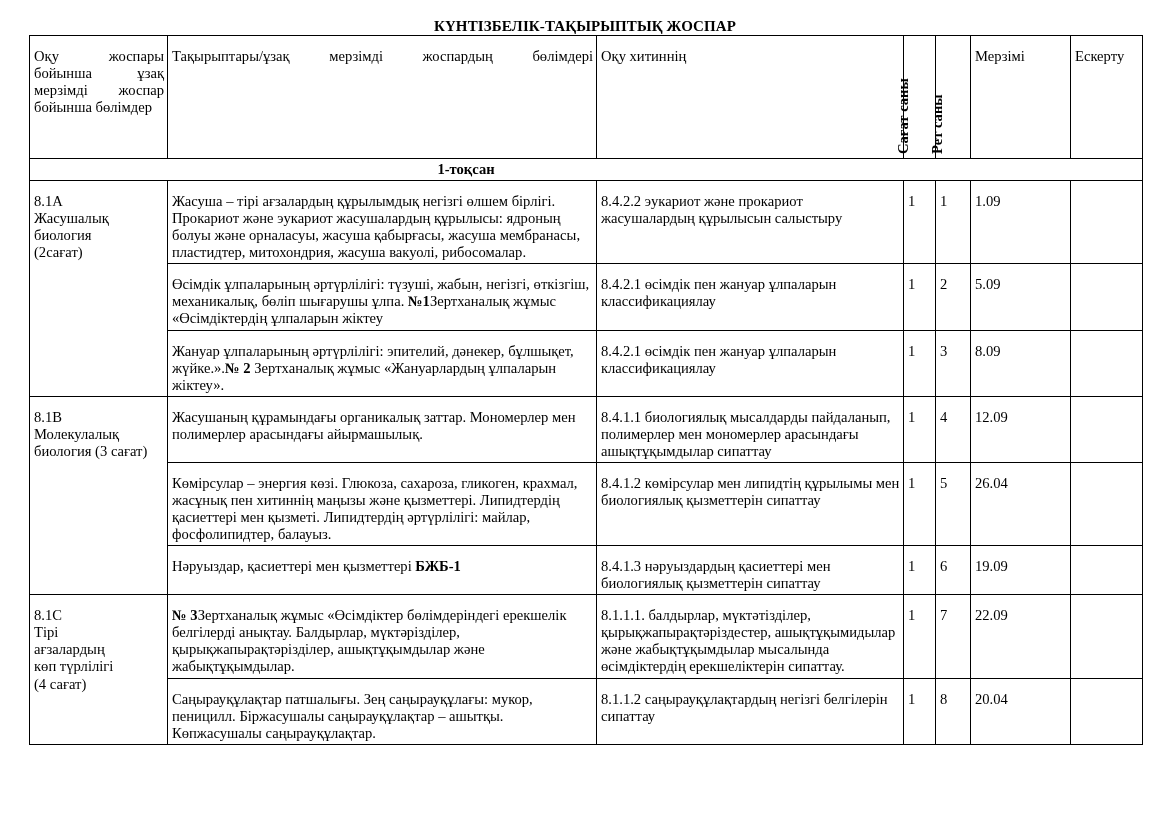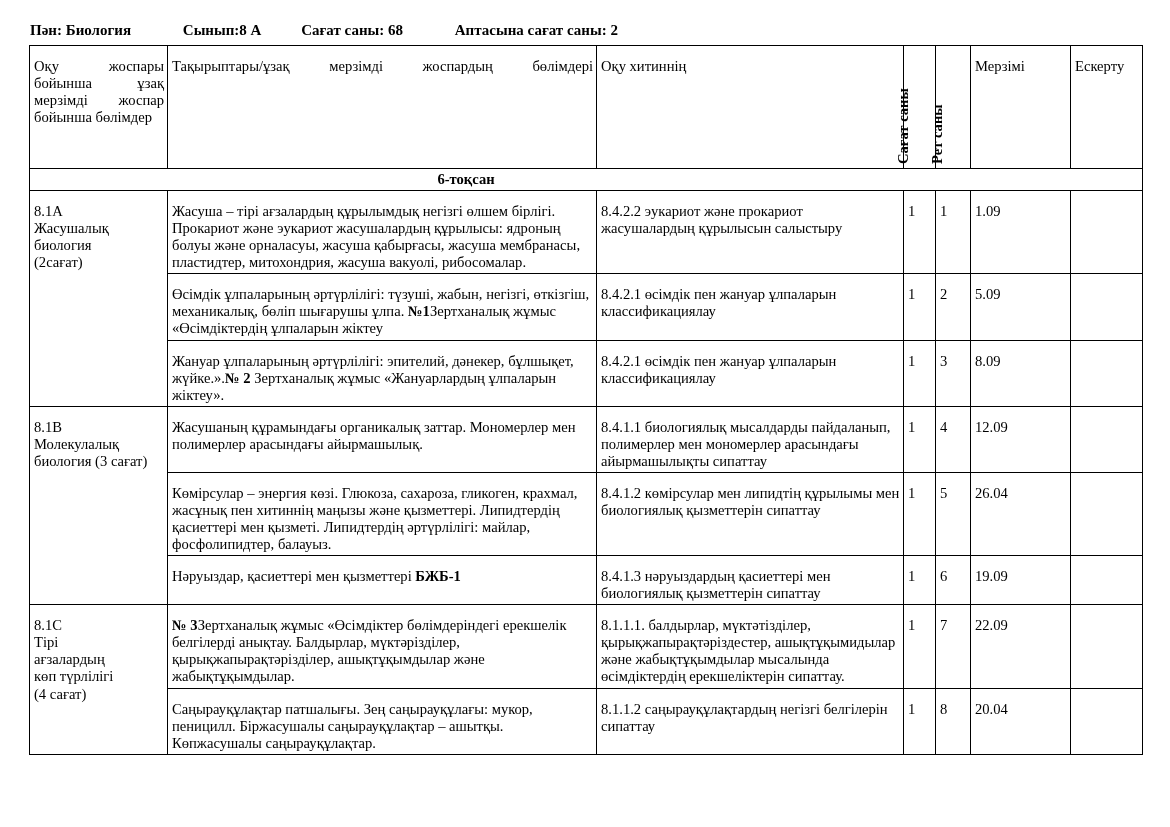--- a/index.html
+++ b/index.html
@@ -129,27 +129,22 @@
     text-align: left;
     padding-left: 5px;
   }
   b, strong { font-weight: bold; }
 </style>
 </head>
 <body>
 
 <div class="page">
 
-
-  <div class="meta-line">
-    <span class="m m-subject">Пән: Биология</span>
-    <span class="m m-grade">Сынып:8 А</span>
-    <span class="m m-hours">Сағат саны: 68</span>
-    <span class="m m-weekly">Аптасына сағат саны: 2</span>
-  </div>
+  <div class="doc-title">КҮНТІЗБЕЛІК-ТАҚЫРЫПТЫҚ ЖОСПАР</div>
+
 
   <table class="ktp">
     <colgroup>
       <col class="c-section">
       <col class="c-topic">
       <col class="c-goal">
       <col class="c-hours">
       <col class="c-order">
       <col class="c-date">
       <col class="c-note">
@@ -179,21 +174,21 @@
           <span>Мерзімі</span>
         </td>
         <td>
           <span>Ескерту</span>
         </td>
       </tr>
     </thead>
     <tbody>
       <tr class="quarter">
         <td colspan="7">
-          <span class="quarter-inner">6-тоқсан</span>
+          <span class="quarter-inner">1-тоқсан</span>
         </td>
       </tr>
 
     <tr>
           <td class="section-cell" rowspan="3">8.1А<br>Жасушалық<br>биология<br>(2сағат)</td>
           <td class="topic-cell">Жасуша – тірі ағзалардың құрылымдық негізгі өлшем бірлігі. Прокариот және эукариот жасушалардың құрылысы: ядроның болуы және орналасуы, жасуша қабырғасы, жасуша мембранасы, пластидтер, митохондрия, жасуша вакуолі, рибосомалар.</td>
           <td class="goal-cell">8.4.2.2 эукариот және прокариот жасушалардың құрылысын салыстыру</td>
           <td class="num-cell">1</td>
           <td class="num-cell">1</td>
           <td class="date-cell">1.09</td>
@@ -211,21 +206,21 @@
           <td class="topic-cell">Жануар ұлпаларының әртүрлілігі: эпителий, дәнекер, бұлшықет, жүйке.».<b>№ 2</b> Зертханалық жұмыс «Жануарлардың ұлпаларын жіктеу».</td>
           <td class="goal-cell">8.4.2.1 өсімдік пен жануар ұлпаларын классификациялау</td>
           <td class="num-cell">1</td>
           <td class="num-cell">3</td>
           <td class="date-cell">8.09</td>
           <td></td>
         </tr>
         <tr>
           <td class="section-cell" rowspan="3">8.1В<br>Молекулалық биология (3 сағат)</td>
           <td class="topic-cell">Жасушаның құрамындағы органикалық заттар. Мономерлер мен полимерлер арасындағы айырмашылық.</td>
-          <td class="goal-cell">8.4.1.1 биологиялық мысалдарды пайдаланып, полимерлер мен мономерлер арасындағы айырмашылықты сипаттау</td>
+          <td class="goal-cell">8.4.1.1 биологиялық мысалдарды пайдаланып, полимерлер мен мономерлер арасындағы ашықтұқымдылар сипаттау</td>
           <td class="num-cell">1</td>
           <td class="num-cell">4</td>
           <td class="date-cell">12.09</td>
           <td></td>
         </tr>
         <tr>
           <td class="topic-cell">Көмірсулар – энергия көзі. Глюкоза, сахароза, гликоген, крахмал, жасұнық пен хитиннің маңызы және қызметтері. Липидтердің қасиеттері мен қызметі. Липидтердің әртүрлілігі: майлар, фосфолипидтер, балауыз.</td>
           <td class="goal-cell">8.4.1.2 көмірсулар мен липидтің құрылымы мен биологиялық қызметтерін сипаттау</td>
           <td class="num-cell">1</td>
           <td class="num-cell">5</td>

